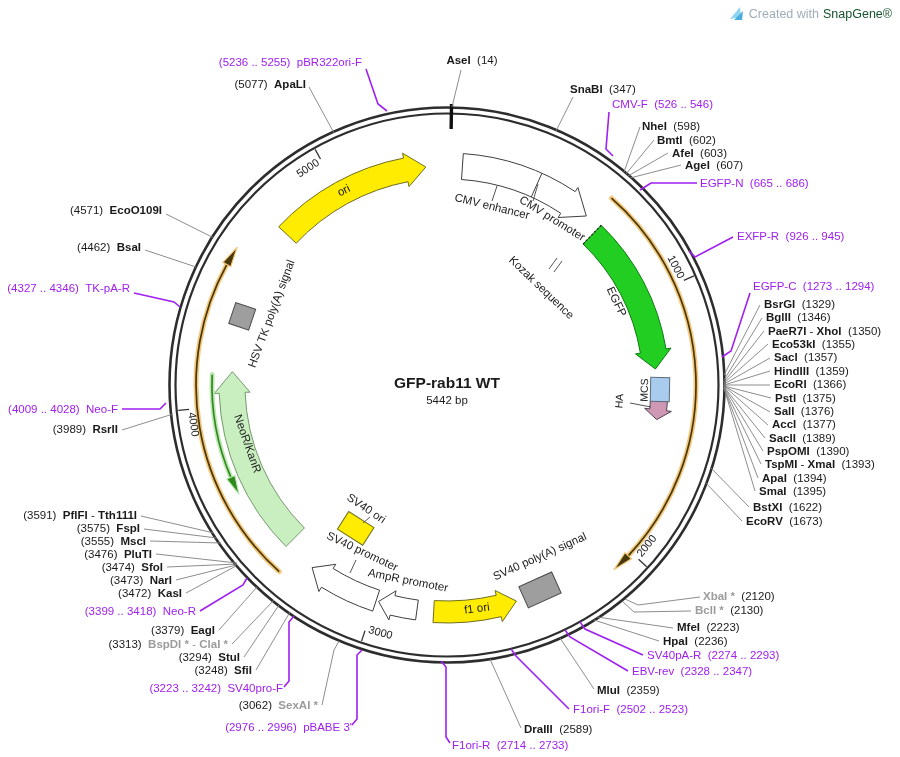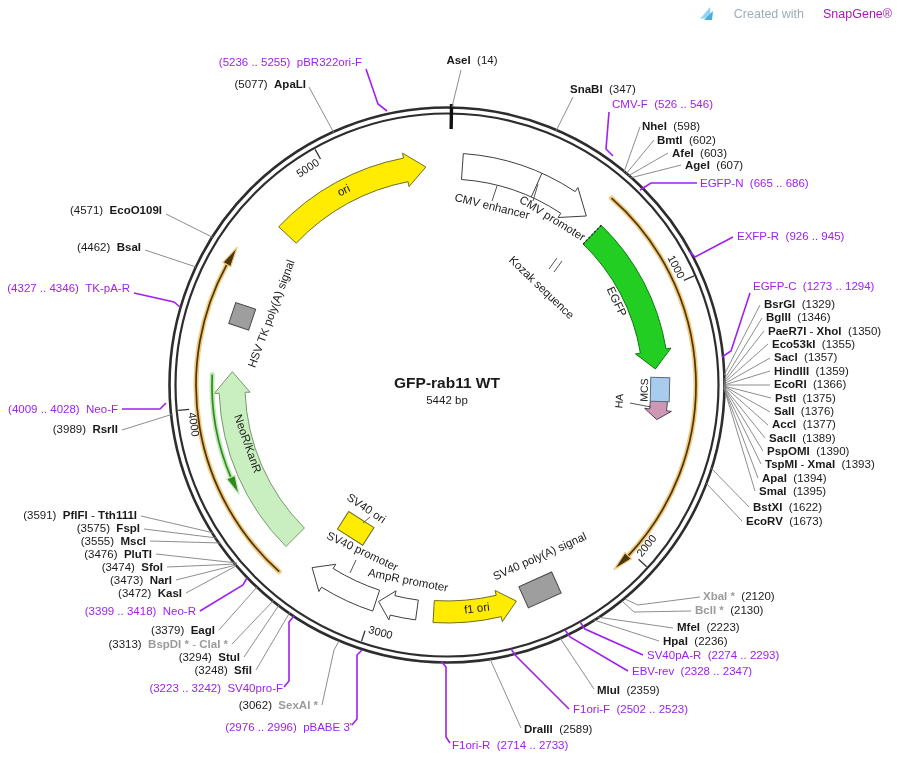--- a/index.html
+++ b/index.html
@@ -1,20 +1,20 @@
 <!DOCTYPE html>
 <html><head>
 <meta charset="utf-8">
 <style>
   html,body{margin:0;padding:0;background:#ffffff;}
   #stage{position:relative;width:900px;height:757px;background:#ffffff;overflow:hidden;
          font-family:"Liberation Sans", sans-serif;}
-  #watermark{position:absolute;top:5px;right:8px;display:flex;align-items:center;gap:19px;
+  #watermark{position:absolute;top:5px;right:8px;display:flex;align-items:center;gap:4px;
              font-size:12.5px;color:#9FADB8;}
-  #watermark .brand{color:#a21caf;}
+  #watermark .brand{color:#14532d;}
   svg text{font-family:"Liberation Sans", sans-serif;}
 </style>
 </head>
 <body>
 <div id="stage">
 
 
 
 <div id="watermark">
   <svg width="17" height="17" viewBox="0 0 17 17">

